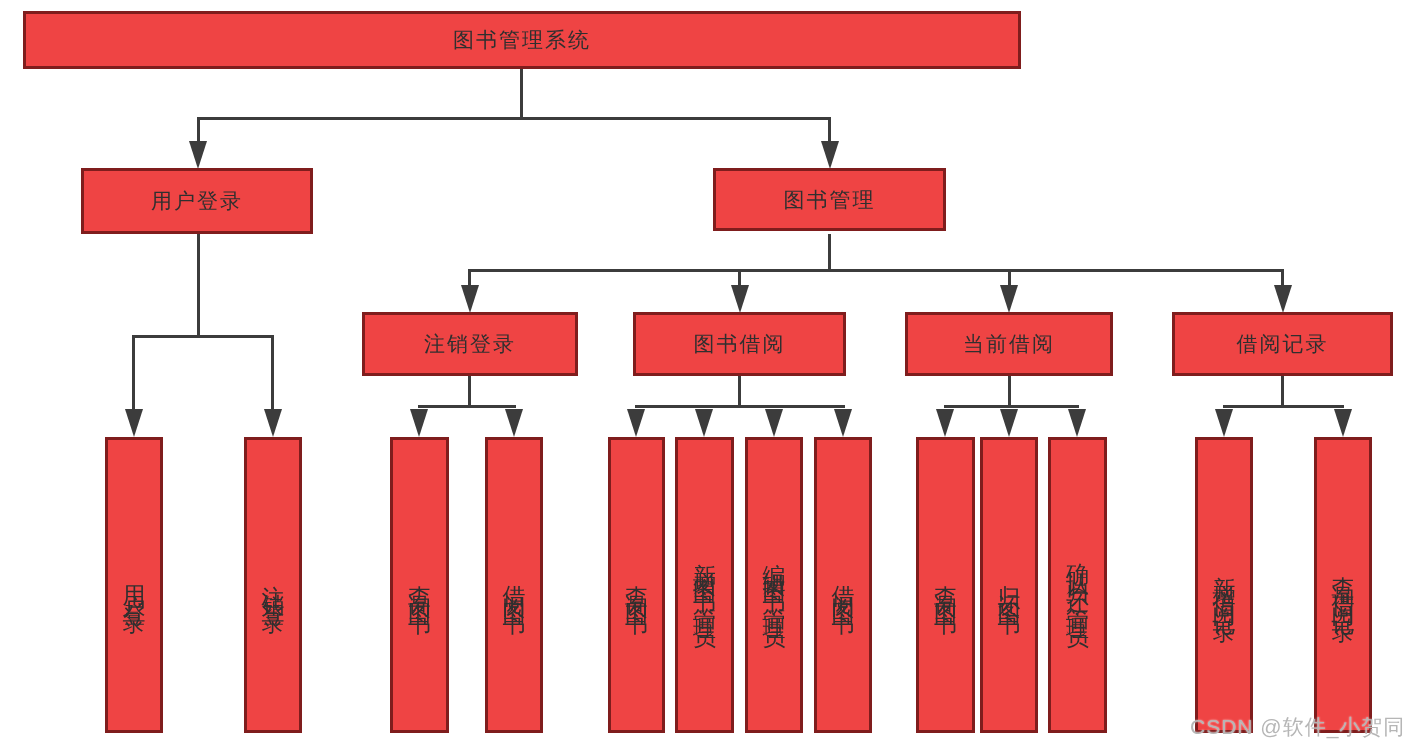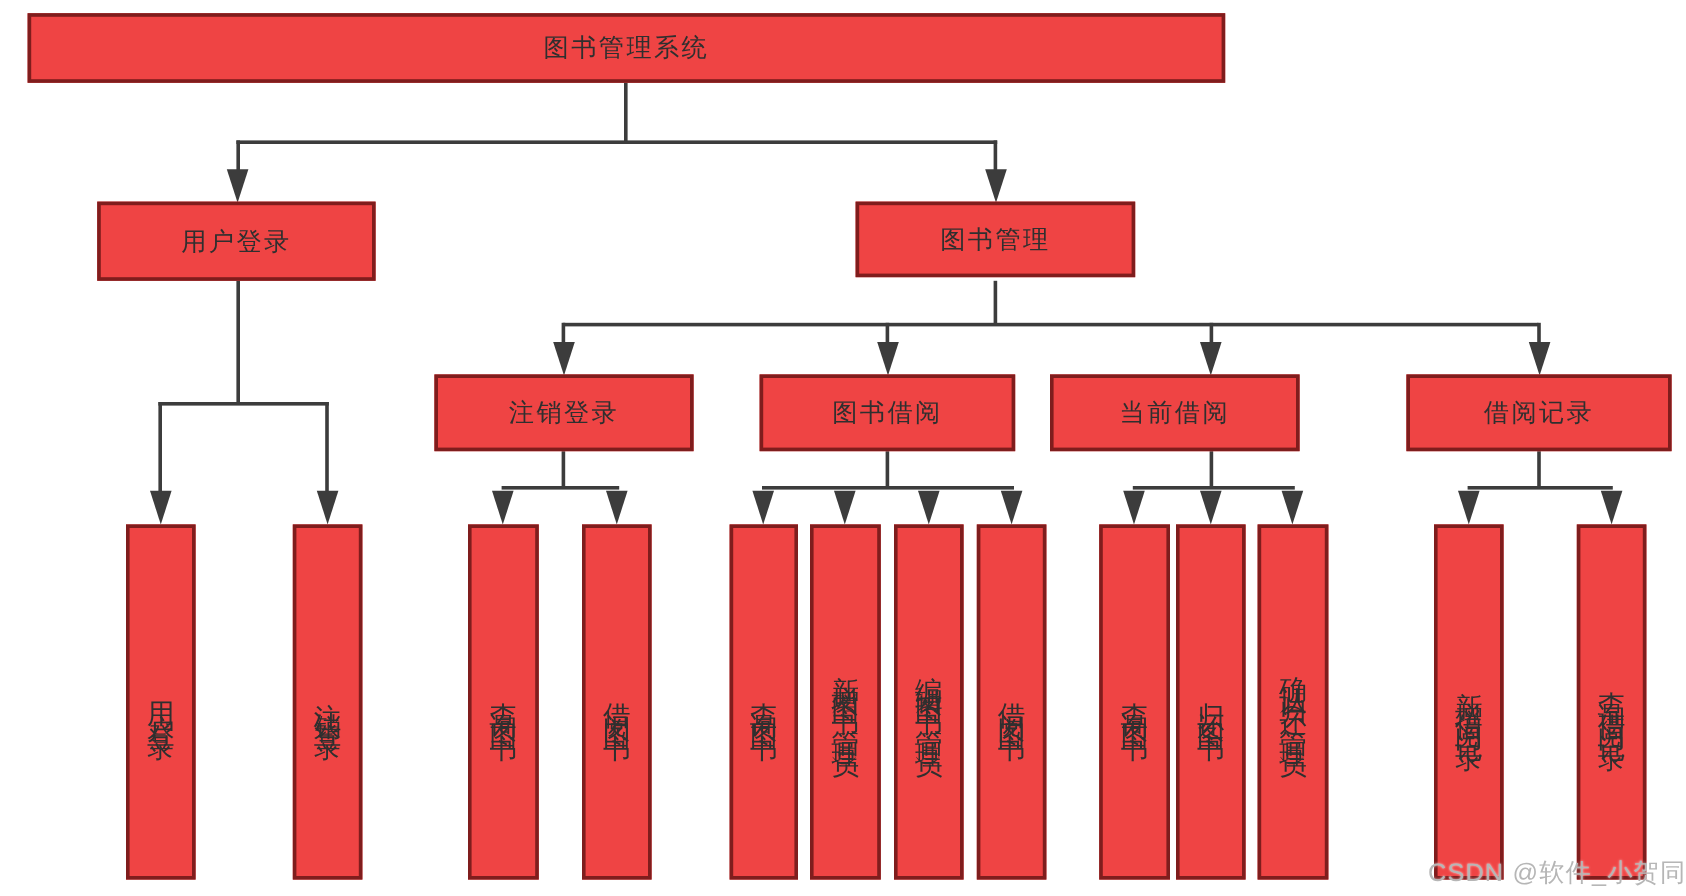--- a/index.html
+++ b/index.html
@@ -120,21 +120,21 @@
   <div class="node node-h" style="left:713px;top:168px;width:233px;height:63px;">
     <span>图书管理</span>
   </div>
 
   <div class="node node-h" style="left:362px;top:312px;width:216px;height:64px;">
     <span>注销登录</span>
   </div>
   <div class="node node-h" style="left:633px;top:312px;width:213px;height:64px;text-align:right;">
     <span>图书借阅</span>
   </div>
-  <div class="node node-h" style="left:875px;top:312px;width:208px;height:64px;">
+  <div class="node node-h" style="left:905px;top:312px;width:208px;height:64px;">
     <span>当前借阅</span>
   </div>
   <div class="node node-h" style="left:1172px;top:312px;width:221px;height:64px;">
     <span>借阅记录</span>
   </div>
 
   <div class="node node-v" style="left:105px;top:437px;width:58px;height:296px;">
     <span>用户登录</span>
   </div>
   <div class="node node-v" style="left:244px;top:437px;width:58px;height:296px;">

